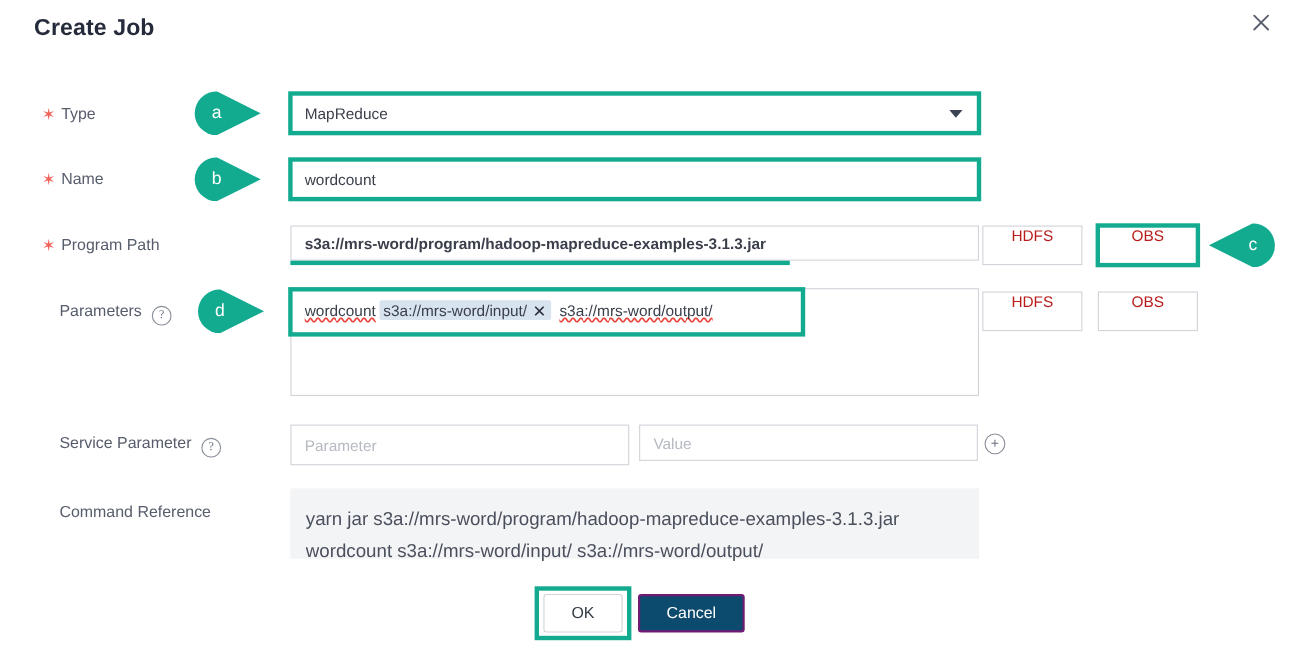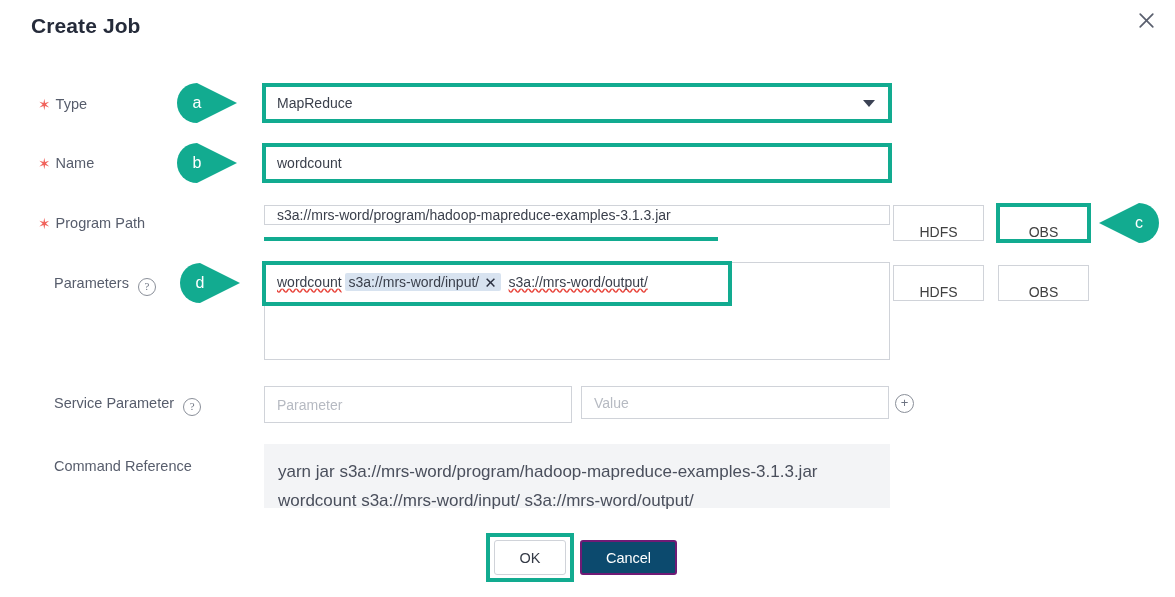--- a/index.html
+++ b/index.html
@@ -120,23 +120,23 @@
     background: #12ab90;
   }
 
   
   .sbtn {
     position: absolute;
     box-sizing: border-box;
     border: 1px solid #d0d3d9;
     background: #fff;
     font-size: 14px;
-    color: #404040;
-    display: flex;
-    align-items: flex-end;
+    color: #b91c1c;
+    display: flex;
+    align-items: flex-start;
     justify-content: center;
     cursor: pointer;
   }
 
   
   .textarea-box {
     position: absolute;
     box-sizing: border-box;
     border: 1px solid #d0d3d9;
     background: #fff;
@@ -277,21 +277,21 @@
     <svg width="64" height="40" viewBox="0 0 64 40" aria-hidden="true">
       <path d="M22 0 A20 20 0 1 0 22 40 L62 20 Z" fill="#12ab90"></path>
     </svg>
     <span class="cletter">b</span>
   </div>
 
   <div class="row-label" style="left:38px; top:213px;">
     <span class="req-star">✶</span><span>Program Path</span>
   </div>
 
-  <div class="field" style="left:264px; top:205px; width:626px; height:20px;">
+  <div class="field" style="left:264px; top:205px; width:626px; height:32px;font-weight:bold;">
     <span class="val">s3a://mrs-word/program/hadoop-mapreduce-examples-3.1.3.jar</span>
   </div>
   <div class="path-underline" style="left:264px; top:237px; width:454px;"></div>
 
   <div class="sbtn" style="left:893px; top:205px; width:91px; height:36px;">
     <span>HDFS</span>
   </div>
   <div class="sbtn" style="left:998px; top:205px; width:91px; height:36px;">
     <span>OBS</span>
   </div>

